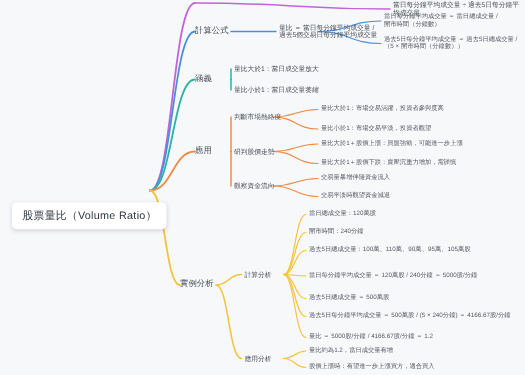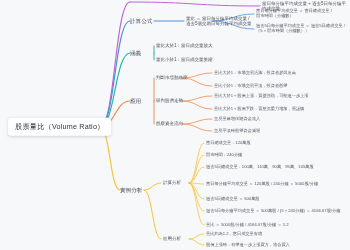--- a/index.html
+++ b/index.html
@@ -62,21 +62,21 @@
       <path d="M189,183 C196.5,183 196.5,167 204,167" fill="none" stroke="#f5c33b" stroke-width="0.8" stroke-linecap="round"></path>
       <path d="M189,183 C196.5,183 196.5,184 204,184" fill="none" stroke="#f5c33b" stroke-width="0.8" stroke-linecap="round"></path>
       <path d="M189,183 C196.5,183 196.5,199 204,199" fill="none" stroke="#f5c33b" stroke-width="0.8" stroke-linecap="round"></path>
       <path d="M189,183 C196.5,183 196.5,211 204,211" fill="none" stroke="#f5c33b" stroke-width="0.8" stroke-linecap="round"></path>
       <path d="M189,183 C196.5,183 196.5,225 204,225" fill="none" stroke="#f5c33b" stroke-width="0.8" stroke-linecap="round"></path>
       <path d="M144,190 C152.5,190 152.5,239 161,239" fill="none" stroke="#f5c33b" stroke-width="1" stroke-linecap="round"></path>
       <path d="M189,239 C196.5,239 196.5,234 204,234" fill="none" stroke="#f5c33b" stroke-width="0.8" stroke-linecap="round"></path>
       <path d="M189,239 C196.5,239 196.5,245 204,245" fill="none" stroke="#f5c33b" stroke-width="0.8" stroke-linecap="round"></path>
     </svg>
   <div id="nodes">
-      <div class="node root" style="left: 8px; top: 127px;">股票量比（Volume Ratio）</div>
+      <div class="node root" style="left: 8px; top: 144px;">股票量比（Volume Ratio）</div>
       <div class="node lvl2" style="left: 262px; top: 6px;">當日每分鐘平均成交量 ÷ 過去5日每分鐘平均成交量</div>
       <div class="node lvl1" style="left: 130px; top: 21px;">計算公式</div>
       <div class="node lvl2" style="left: 186px; top: 21px;">量比 ＝ 當日每分鐘平均成交量 /
 過去5個交易日每分鐘平均成交量</div>
       <div class="node lvl3" style="left: 256px; top: 14px;">當日每分鐘平均成交量 ＝ 當日總成交量 /
 開市時間（分鐘數）</div>
       <div class="node lvl3" style="left: 256px; top: 29px;">過去5日每分鐘平均成交量 ＝ 過去5日總成交量 /
 （5 × 開市時間（分鐘數））</div>
       <div class="node lvl1" style="left: 130px; top: 53px;">涵義</div>
       <div class="node lvl2" style="left: 156px; top: 46px;">量比大於1：當日成交量放大</div>

